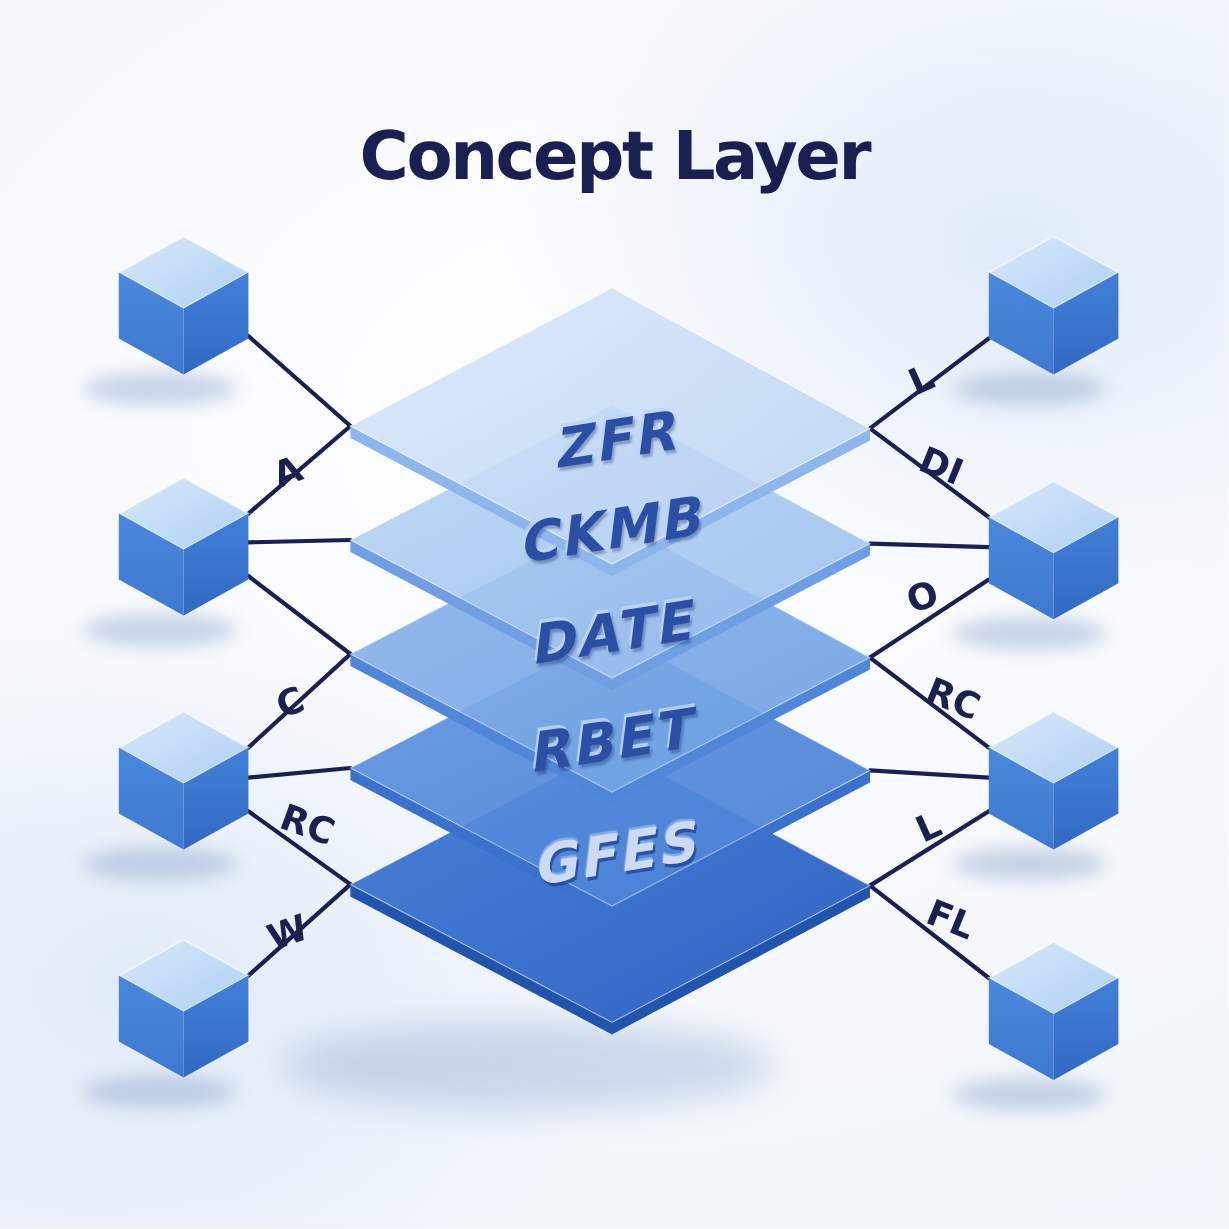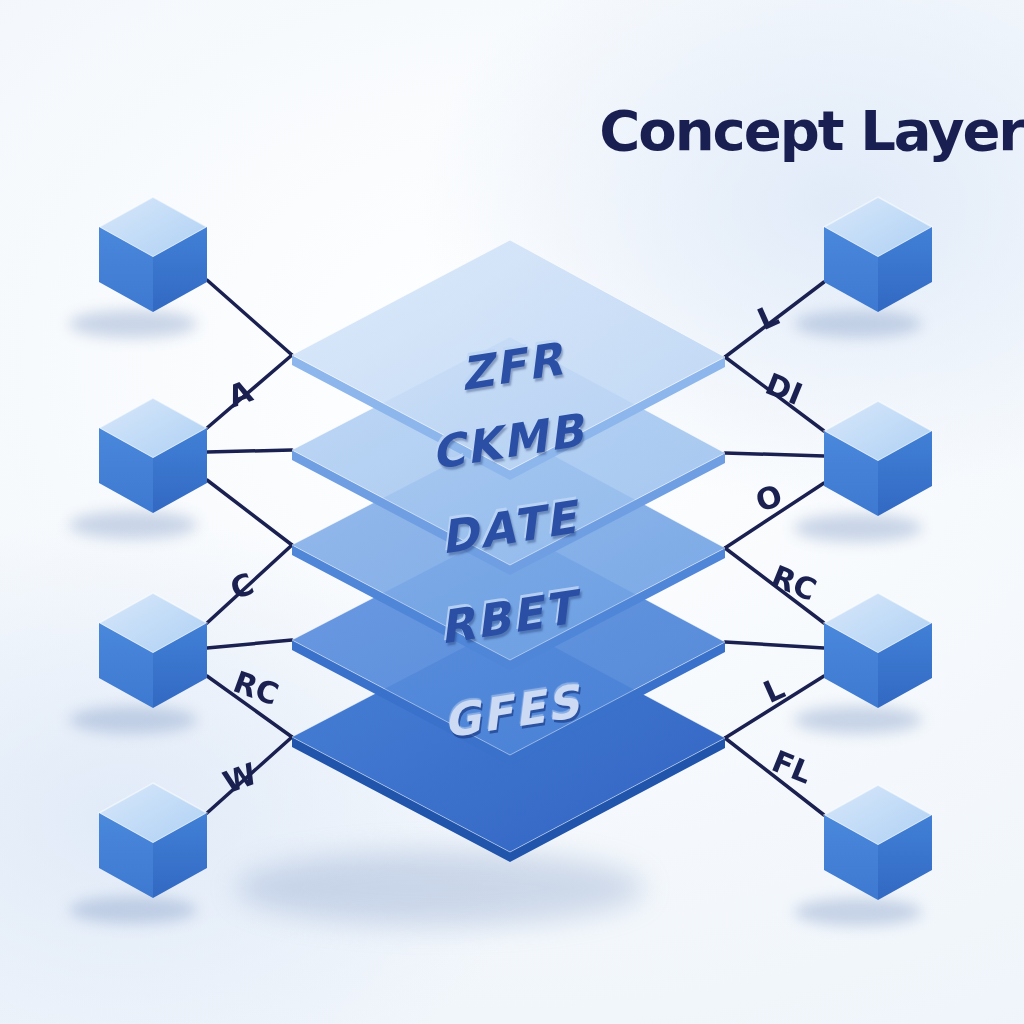--- a/index.html
+++ b/index.html
@@ -8,21 +8,21 @@
     width:1024px;height:1024px;
     overflow:hidden;
     font-family:"DejaVu Sans","Liberation Sans",sans-serif;
     background:
       radial-gradient(700px 500px at 82% 20%, rgba(222,233,248,0.9) 0%, rgba(222,233,248,0) 60%),
       radial-gradient(700px 500px at 12% 80%, rgba(220,231,247,0.8) 0%, rgba(220,231,247,0) 60%),
       radial-gradient(1200px 900px at 50% 35%, #ffffff 0%, #f4f8fc 55%, #edf3fa 100%);
   }
   .title{
     position:absolute;left:0;top:98px;width:1024px;
-    text-align:right;
+    text-align:center;
     font-size:56px;font-weight:800;letter-spacing:-2px;
     color:#1a1f52;
   }
   .diagram-svg{position:absolute;left:0;top:0;}
   .layer-label{
     position:absolute;
     transform:translate(-50%,-50%) rotate(-9deg) skewX(-16deg);
     font-size:45px;font-weight:bold;letter-spacing:2px;
     color:#2a4fa4;
     text-shadow:-2px -3px 0 rgba(190,214,244,0.85), 2px 3px 2px rgba(18,38,95,0.35);

